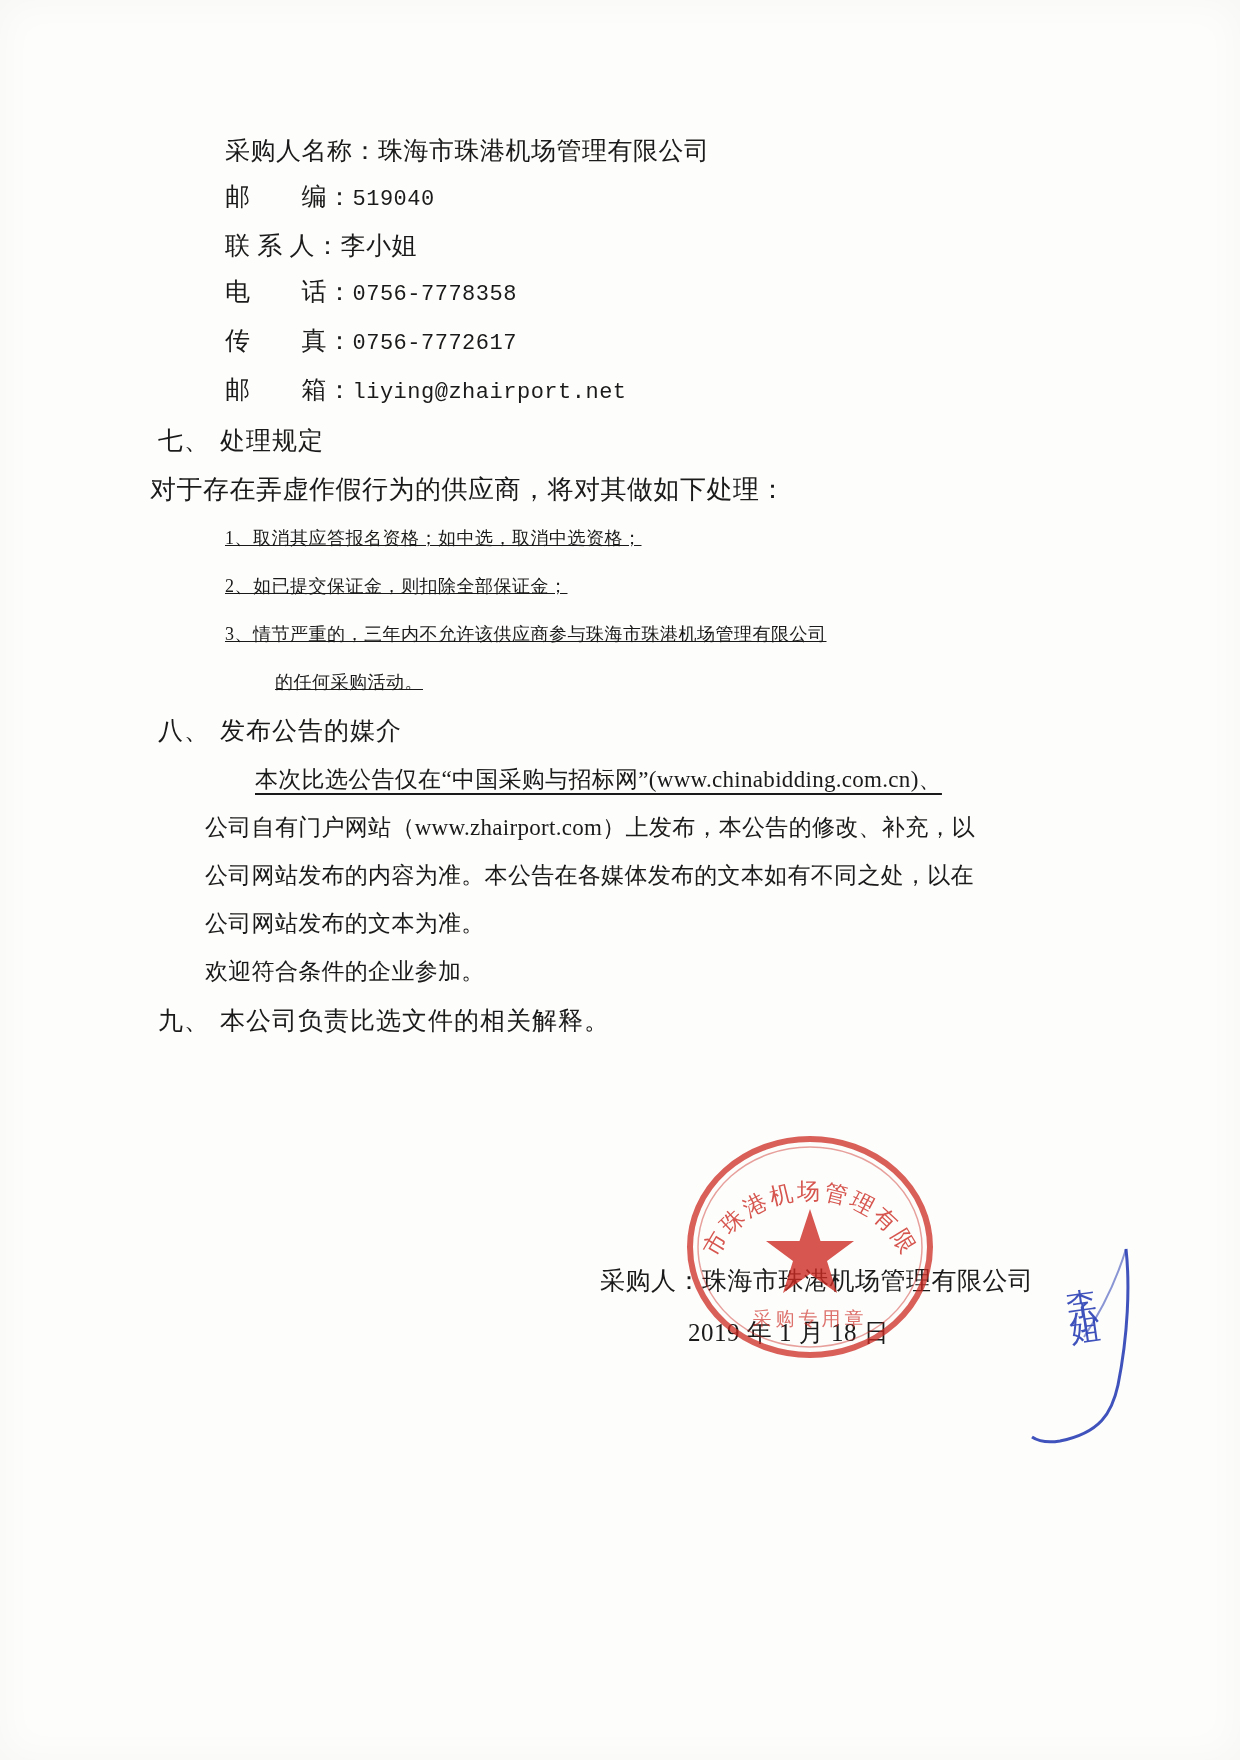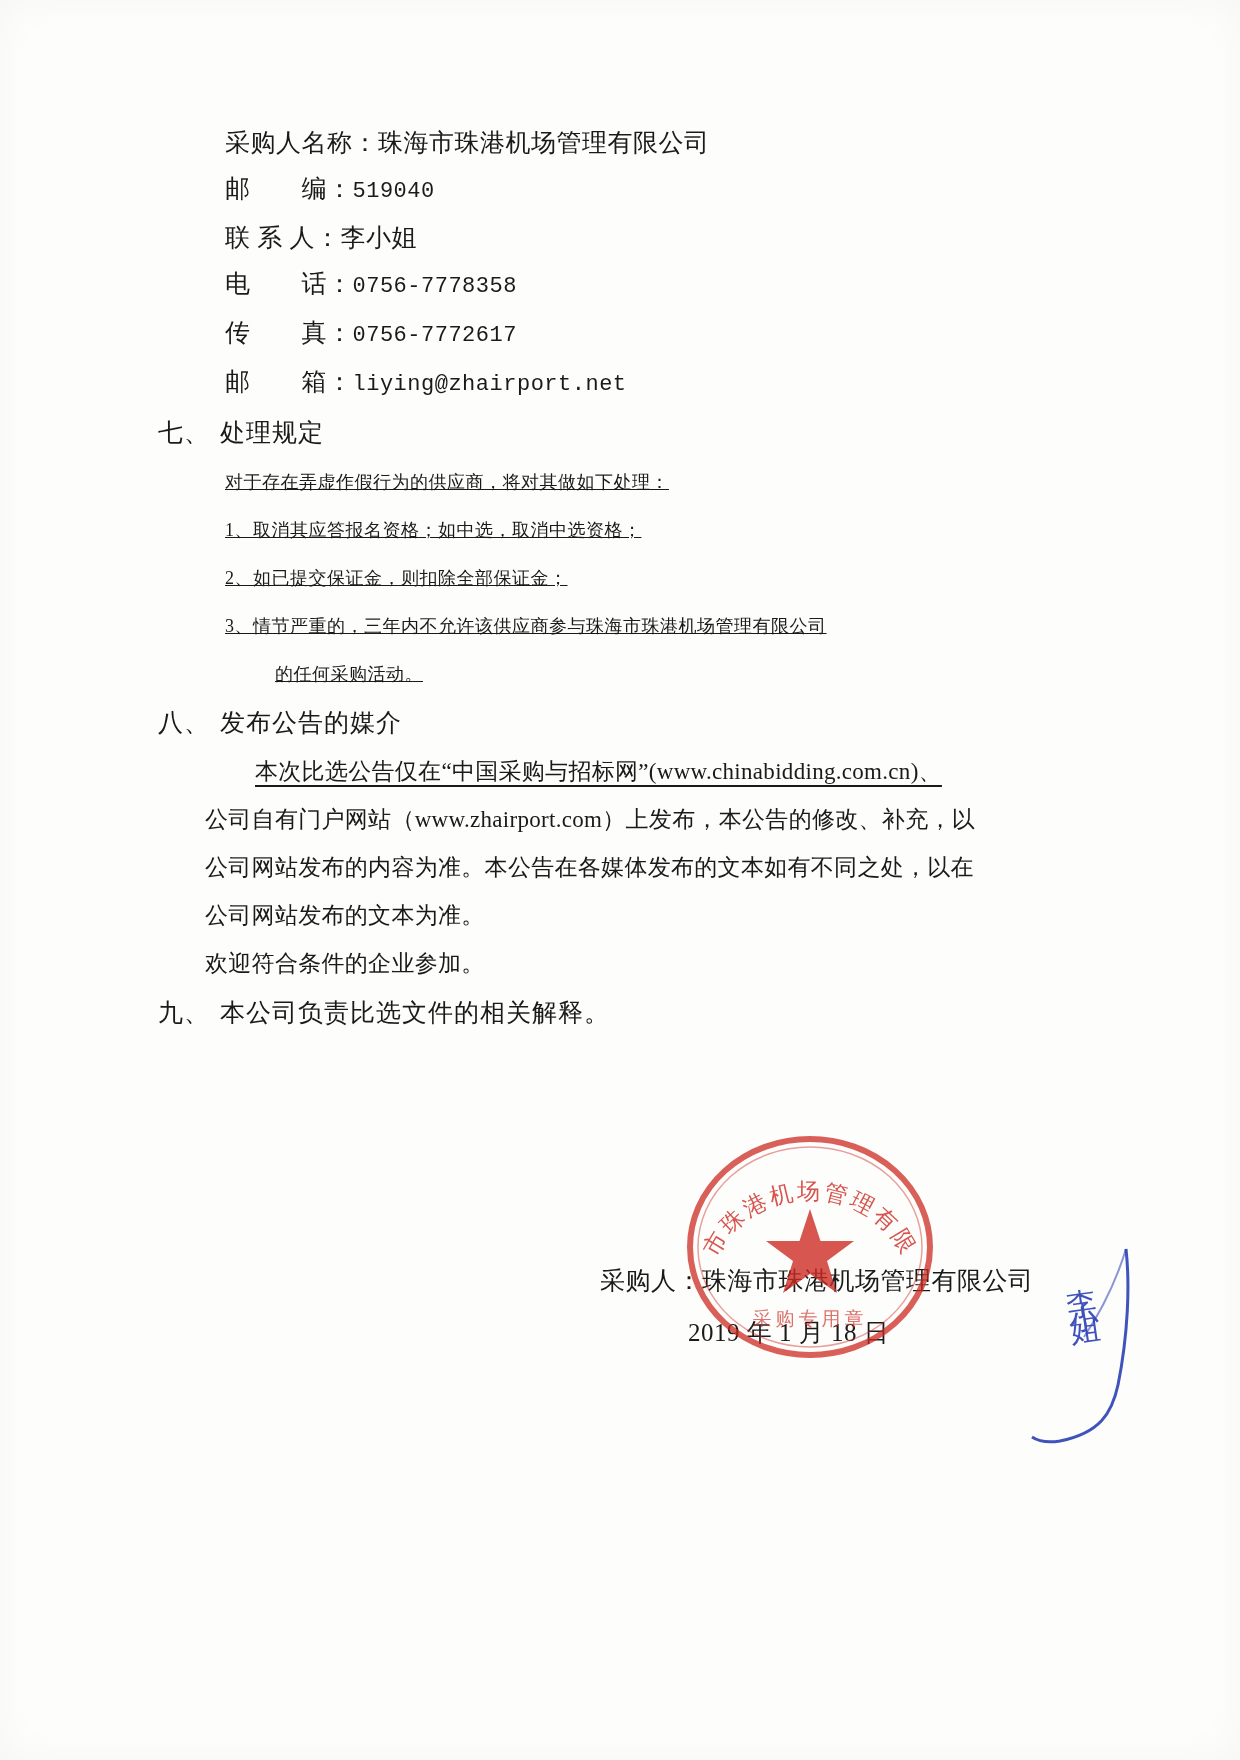--- a/index.html
+++ b/index.html
@@ -18,21 +18,21 @@
   .page {
     position: absolute;
     left: 0; top: 0;
     width: 1240px;
     height: 1760px;
     background: #fdfdfb;
   }
   .content {
     position: absolute;
     left: 150px;
-    top: 120px;
+    top: 128px;
     width: 940px;
   }
   .line {
     font-size: 25px;
     line-height: 46px;
     white-space: pre-wrap;
     letter-spacing: 0.5px;
   }
   .contact-block {
     margin-left: 75px;
@@ -46,25 +46,23 @@
     font-size: 25px;
     line-height: 50px;
     margin-left: 8px;
     letter-spacing: 1px;
   }
   .section-head .num {
     display: inline-block;
     min-width: 62px;
   }
   .para {
-    font-size: 18px;
+    font-size: 26px;
     line-height: 48px;
-    margin-left: 75px;
-    letter-spacing: 0.5px;
-    text-decoration: underline;
+    letter-spacing: 0.5px;
   }
   .list-item {
     font-size: 18px;
     line-height: 48px;
     margin-left: 75px;
     letter-spacing: 0.5px;
     text-decoration: underline;
   }
   .list-item .cont {
     display: block;

